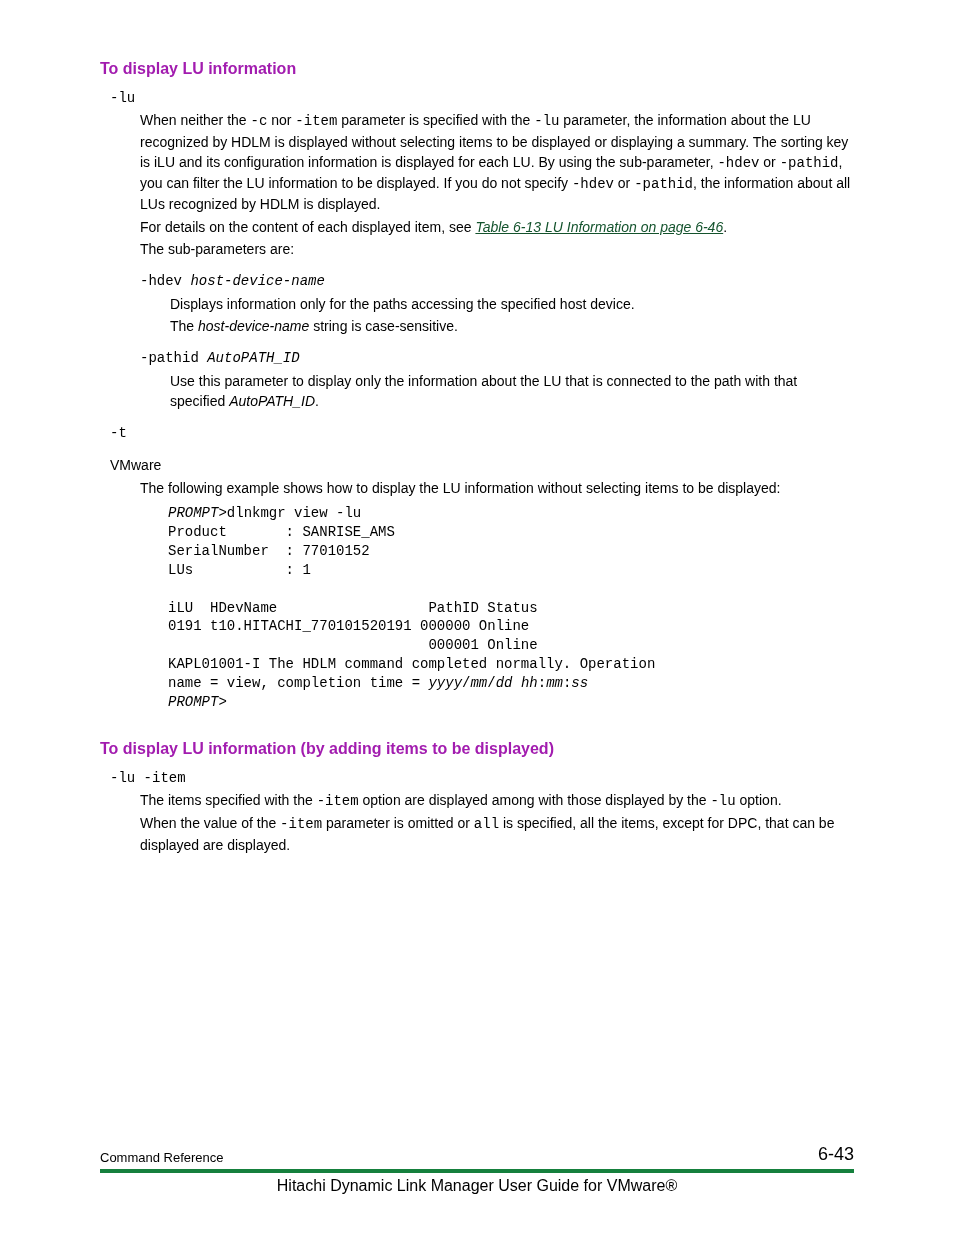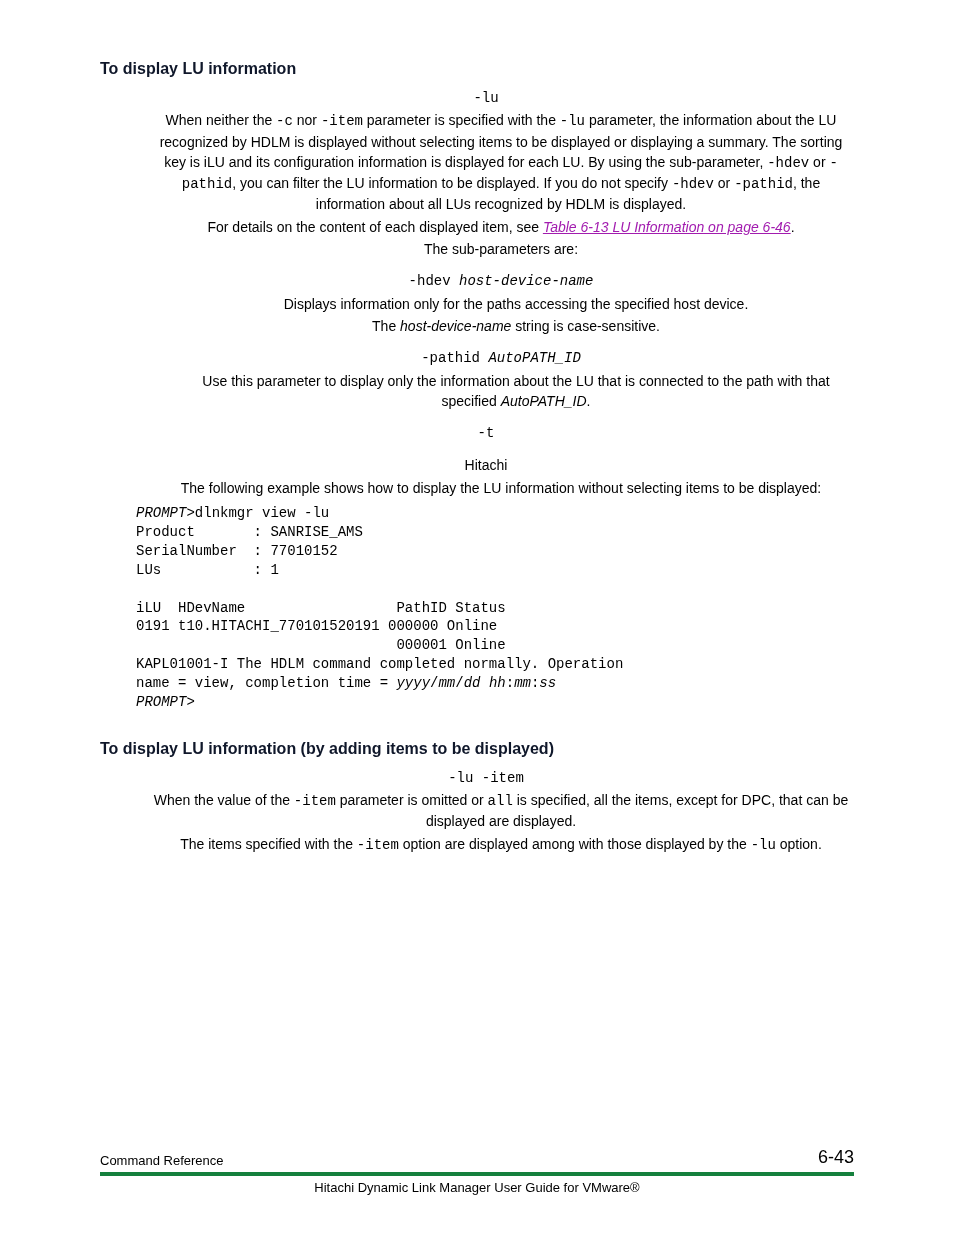--- a/index.html
+++ b/index.html
@@ -7,39 +7,39 @@
     font-family: Verdana, Geneva, sans-serif;
     font-size: 14px;
     color: #000;
     background: #fff;
     width: 954px;
     height: 1235px;
     position: relative;
     padding: 60px 100px 0 100px;
   }
   .section-heading {
-    color: #0f172a;
+    color: #a21caf;
     font-weight: bold;
     font-size: 16px;
     margin-bottom: 10px;
   }
   .code { font-family: "Courier New", monospace; font-size: 14px; }
   .italic { font-style: italic; }
-  .link { color: #a21caf; text-decoration: underline; font-style: italic; }
+  .link { color: #14532d; text-decoration: underline; font-style: italic; }
   .indent-1 { margin-left: 10px; }
   .indent-2 { margin-left: 30px; }
-  .para { line-height: 1.45; margin: 2px 0 2px 8px; text-align: center; }
+  .para { line-height: 1.45; margin: 2px 0 2px 0; }
   .spacer-sm { height: 8px; }
   .spacer-md { height: 14px; }
   .pre {
     font-family: "Courier New", monospace;
     white-space: pre;
     font-size: 14px;
     line-height: 1.35;
-    margin-left: 36px;
+    margin-left: 68px;
     margin-top: 6px;
   }
   .footer {
     position: absolute;
     bottom: 40px;
     left: 100px;
     right: 100px;
   }
   .footer-line1 {
     border-bottom: 4px solid #15803d;
@@ -49,21 +49,21 @@
     font-size: 13px;
   }
   .footer-page {
     position: absolute;
     right: 0;
     bottom: 4px;
     font-size: 18px;
   }
   .footer-line2 {
     text-align: center;
-    font-size: 13px;
+    font-size: 16px;
     padding-top: 4px;
   }
 </style>
 </head>
 <body>
 
 <h3 class="section-heading">To display LU information</h3>
 
 <div class="indent-1">
   <div class="code para">-lu</div>
@@ -100,21 +100,21 @@
       </p>
     </div>
   </div>
 
   <div class="spacer-sm"></div>
 
   <div class="code para">-t</div>
 
   <div class="spacer-sm"></div>
 
-  <p class="para">Hitachi</p>
+  <p class="para">VMware</p>
   <div class="indent-2">
     <p class="para">The following example shows how to display the LU information without selecting items to be displayed:</p>
   </div>
 </div>
 
 <div id="example-output" class="pre"><span class="italic">PROMPT</span>&gt;dlnkmgr view -lu
 Product       : SANRISE_AMS
 SerialNumber  : 77010152
 LUs           : 1
 
@@ -127,24 +127,24 @@
 
 <div class="spacer-md"></div>
 <div class="spacer-md"></div>
 
 <h3 class="section-heading">To display LU information (by adding items to be displayed)</h3>
 
 <div class="indent-1">
   <div class="code para">-lu -item</div>
   <div class="indent-2">
     <p class="para">
-      <span>When the value of the </span><span class="code">-item</span><span> parameter is omitted or </span><span class="code">all</span><span> is specified, all the items, except for DPC, that can be displayed are displayed.</span>
+      <span>The items specified with the </span><span class="code">-item</span><span> option are displayed among with those displayed by the </span><span class="code">-lu</span><span> option.</span>
     </p>
     <p class="para">
-      <span>The items specified with the </span><span class="code">-item</span><span> option are displayed among with those displayed by the </span><span class="code">-lu</span><span> option.</span>
+      <span>When the value of the </span><span class="code">-item</span><span> parameter is omitted or </span><span class="code">all</span><span> is specified, all the items, except for DPC, that can be displayed are displayed.</span>
     </p>
   </div>
 </div>
 
 <div class="footer">
   <div class="footer-line1">
     <span>Command Reference</span>
     <span class="footer-page">6-43</span>
   </div>
   <div class="footer-line2">Hitachi Dynamic Link Manager User Guide for VMware®</div>

